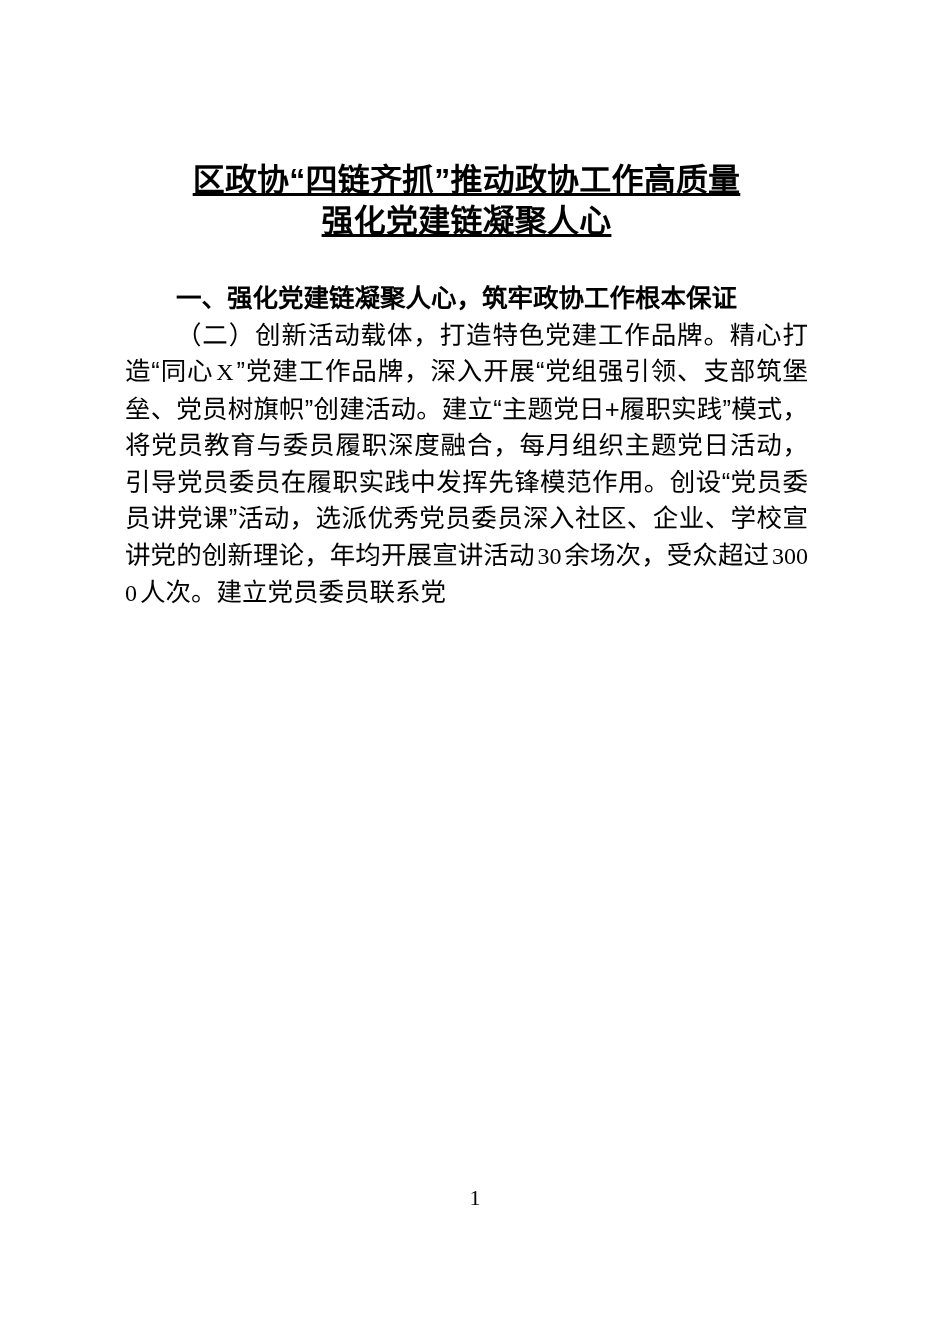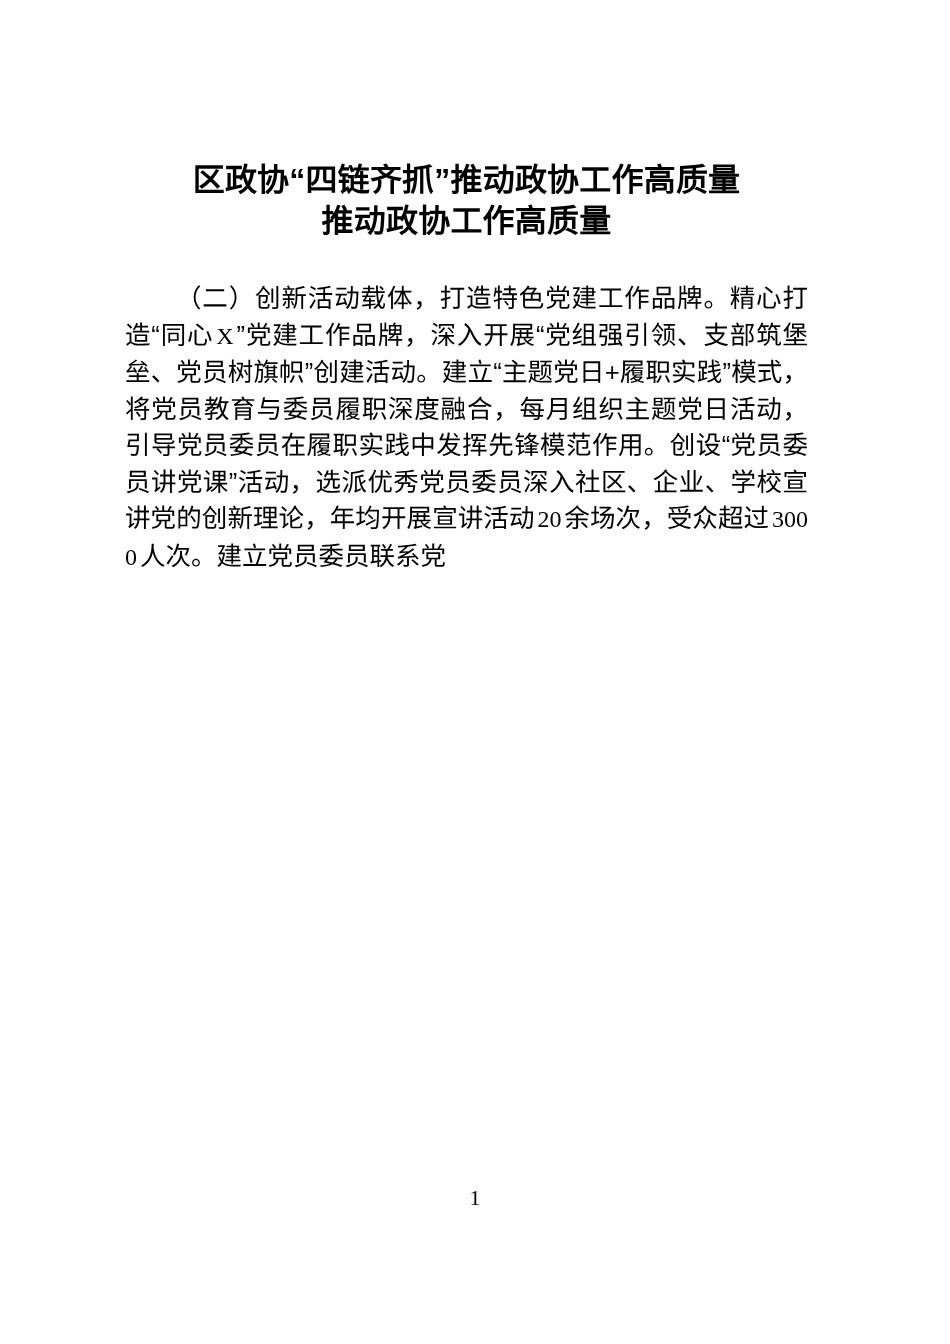--- a/index.html
+++ b/index.html
@@ -37,20 +37,21 @@
   
   .doc-title {
     margin: 0;
     padding-top: 160px;
     text-align: center;
     font-size: 32px;
     font-weight: 700;
     line-height: 41px;
     letter-spacing: 0.2px;
     font-family: "Liberation Sans", "DejaVu Sans", sans-serif;
+    text-decoration: underline;
   }
   .doc-title .t-line {
     display: block;
     white-space: nowrap;
   }
 
   
   .body-block {
     margin-top: 38px;
   }
@@ -94,29 +95,30 @@
 </style>
 </head>
 <body>
 
 <div class="page">
 
   <div class="content">
 
     <h1 class="doc-title">
       <span class="t-line">区政协“四链齐抓”推动政协工作高质量</span>
-      <span class="t-line">推动政协工作高质量</span>
+      <span class="t-line">强化党建链凝聚人心</span>
     </h1>
 
     <div class="body-block">
 
 
+      <p class="para heading">一、强化党建链凝聚人心，筑牢政协工作根本保证</p>
 
 
-      <p class="para">（二）创新活动载体，打造特色党建工作品牌。精心打造“同心<span class="lat">X</span>”党建工作品牌，深入开展“党组强引领、支部筑堡垒、党员树旗帜”创建活动。建立“主题党日+履职实践”模式，将党员教育与委员履职深度融合，每月组织主题党日活动，引导党员委员在履职实践中发挥先锋模范作用。创设“党员委员讲党课”活动，选派优秀党员委员深入社区、企业、学校宣讲党的创新理论，年均开展宣讲活动<span class="lat">20</span>余场次，受众超过<span class="lat">3000</span>人次。建立党员委员联系党</p>
+      <p class="para">（二）创新活动载体，打造特色党建工作品牌。精心打造“同心<span class="lat">X</span>”党建工作品牌，深入开展“党组强引领、支部筑堡垒、党员树旗帜”创建活动。建立“主题党日+履职实践”模式，将党员教育与委员履职深度融合，每月组织主题党日活动，引导党员委员在履职实践中发挥先锋模范作用。创设“党员委员讲党课”活动，选派优秀党员委员深入社区、企业、学校宣讲党的创新理论，年均开展宣讲活动<span class="lat">30</span>余场次，受众超过<span class="lat">3000</span>人次。建立党员委员联系党</p>
 
     </div>
 
   </div>
 
   <div class="page-number">1</div>
 
 </div>
 
 </body></html>

